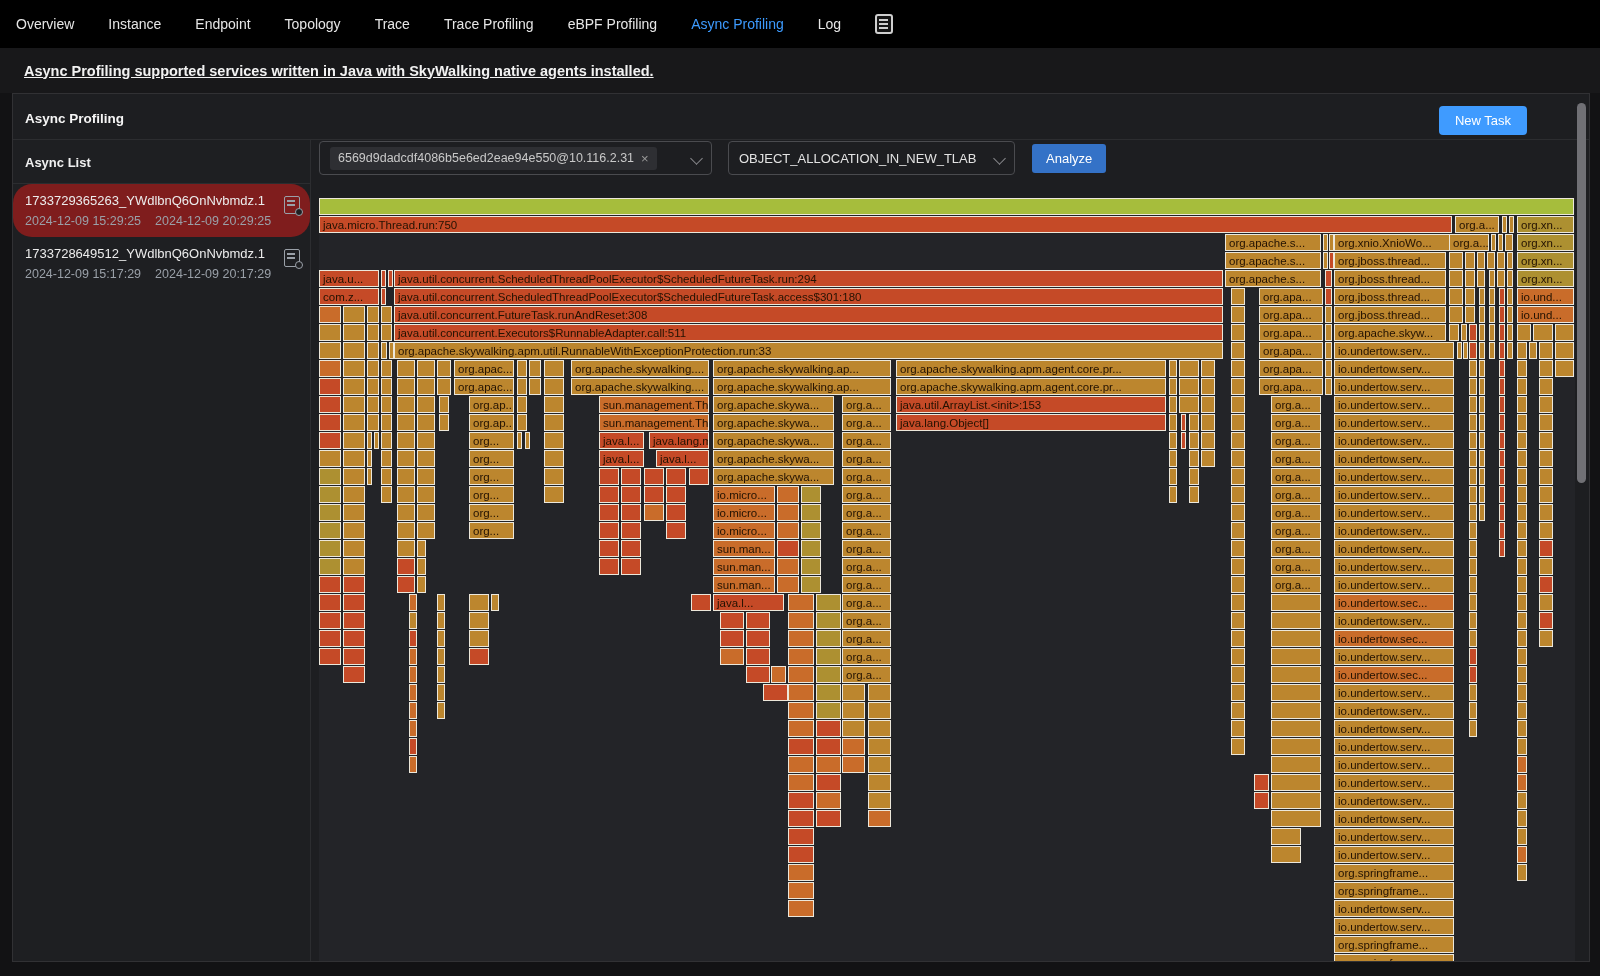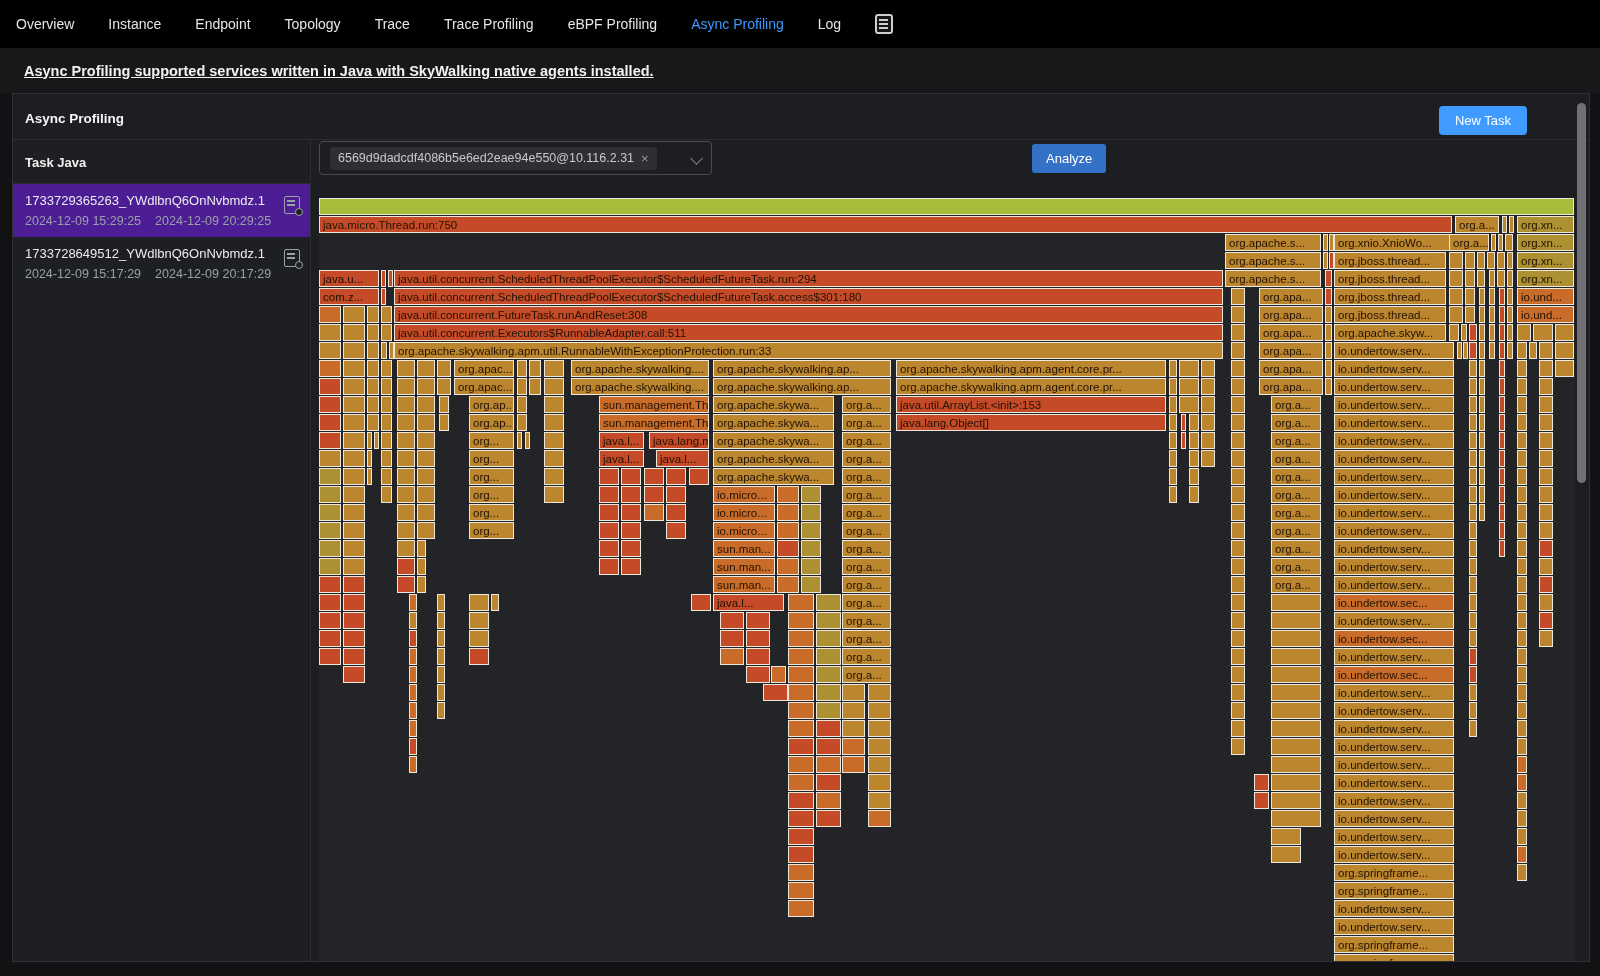--- a/index.html
+++ b/index.html
@@ -19,21 +19,21 @@
   
   .panel { position:absolute; left:12px; top:93px; width:1578px; height:869px; background:#1d1e21; border:1px solid #313134; overflow:hidden; }
   .panel-title { position:absolute; left:12px; top:17px; color:#f5f5f5; font-size:13.5px; font-weight:bold; }
   .btn-new-task { position:absolute; right:62px; top:12px; background:#3f9bff; color:#fff; font-size:13px; border:none; border-radius:4px; padding:7px 16px; cursor:pointer; }
   .panel-divider { position:absolute; left:0; top:45px; width:100%; height:1px; background:#2c2d30; }
 
   
   .task-col { position:absolute; left:0; top:46px; width:298px; bottom:0; background:#1e1f22; border-right:1px solid #2c2d30; }
   .task-col-header { color:#f0f0f0; font-size:13px; font-weight:bold; padding:15px 12px 13px 12px; border-bottom:1px solid #2c2d30; }
   .task-item { position:relative; padding:9px 34px 9px 12px; cursor:pointer; }
-  .task-item.selected { background:#4c1d95; }
+  .task-item.selected { background:#7f1d1d;border-radius:19px; }
   .task-item .t-name { color:#ececec; font-size:13px; margin-bottom:6px; }
   .task-item .t-dates { color:#9aa0a8; font-size:12.5px; display:flex; gap:14px; }
   .task-view-icon { position:absolute; right:10px; top:12px; width:16px; height:18px; border:1.5px solid #9aa0a8; border-radius:2px; cursor:pointer; }
   .task-view-icon:before { content:""; position:absolute; left:2px; top:3px; width:8px; height:1.5px; background:#9aa0a8; box-shadow:0 4px 0 #9aa0a8; }
   .task-view-icon:after { content:""; position:absolute; right:-4px; bottom:-3px; width:6px; height:6px; border:1.5px solid #9aa0a8; border-radius:50%; background:#1e1f22; }
 
   
   .select-box { position:absolute; background:#1d1e21; border:1px solid #4a4b4f; border-radius:4px; height:34px; display:flex; align-items:center; padding:0 10px; cursor:pointer; }
   .sel-instance { left:306px; top:47px; width:393px; }
   .sel-event { left:715px; top:47px; width:287px; color:#e3e3e3; font-size:13px; justify-content:space-between; }
@@ -70,21 +70,21 @@
 <div class="banner">
   <a href="#">Async Profiling supported services written in Java with SkyWalking native agents installed.</a>
 </div>
 
 <div class="panel">
   <div class="panel-title">Async Profiling</div>
   <button class="btn-new-task">New Task</button>
   <div class="panel-divider"></div>
 
   <div class="task-col">
-    <div class="task-col-header">Task Java</div>
+    <div class="task-col-header">Async List</div>
     <div id="task-items">
         <div class="task-item selected">
           <div class="t-name">1733729365263_YWdlbnQ6OnNvbmdz.1</div>
           <div class="t-dates">
             <span>2024-12-09 15:29:25</span>
             <span>2024-12-09 20:29:25</span>
           </div>
           <span class="task-view-icon"></span>
         </div>
         <div class="task-item">
@@ -96,20 +96,24 @@
           <span class="task-view-icon"></span>
         </div>
       </div>
   </div>
 
   <div class="select-box sel-instance">
     <span class="chip">
       <span>6569d9dadcdf4086b5e6ed2eae94e550@10.116.2.31</span>
       <span class="x">×</span>
     </span>
+    <span class="chev"></span>
+  </div>
+  <div class="select-box sel-event">
+    <span>OBJECT_ALLOCATION_IN_NEW_TLAB</span>
     <span class="chev"></span>
   </div>
   <button class="btn-analyze">Analyze</button>
 
   <div class="flame-wrap">
     <div id="flame-rows">
         <div class="frow" style="top: 0px;">
           <div class="fseg" style="left: 0px; width: 1255px; background: rgb(166, 189, 60);"></div>
         </div>
         <div class="frow" style="top: 18px;">

